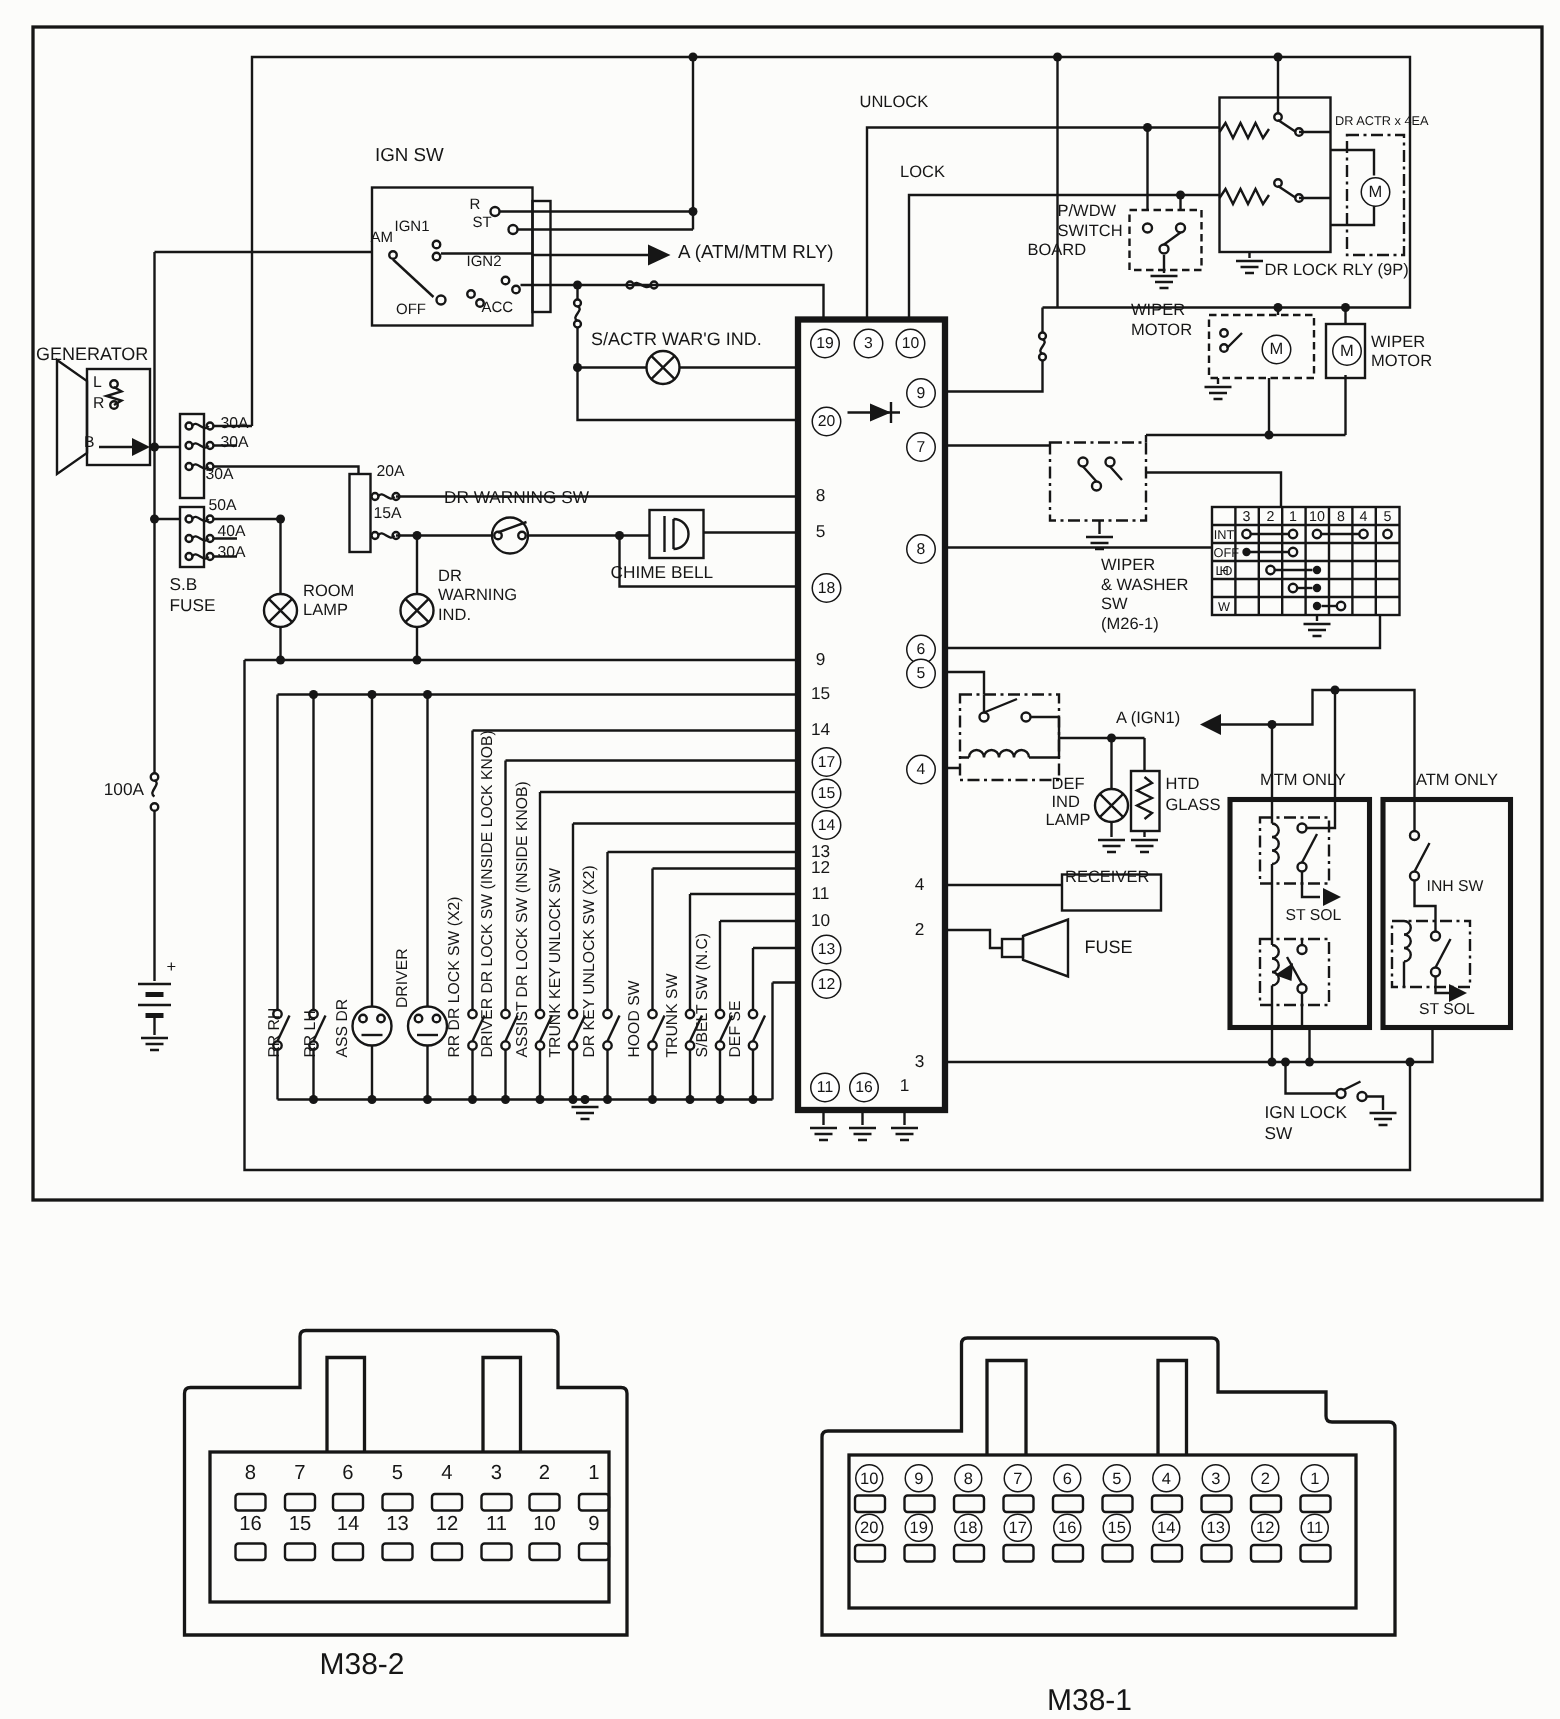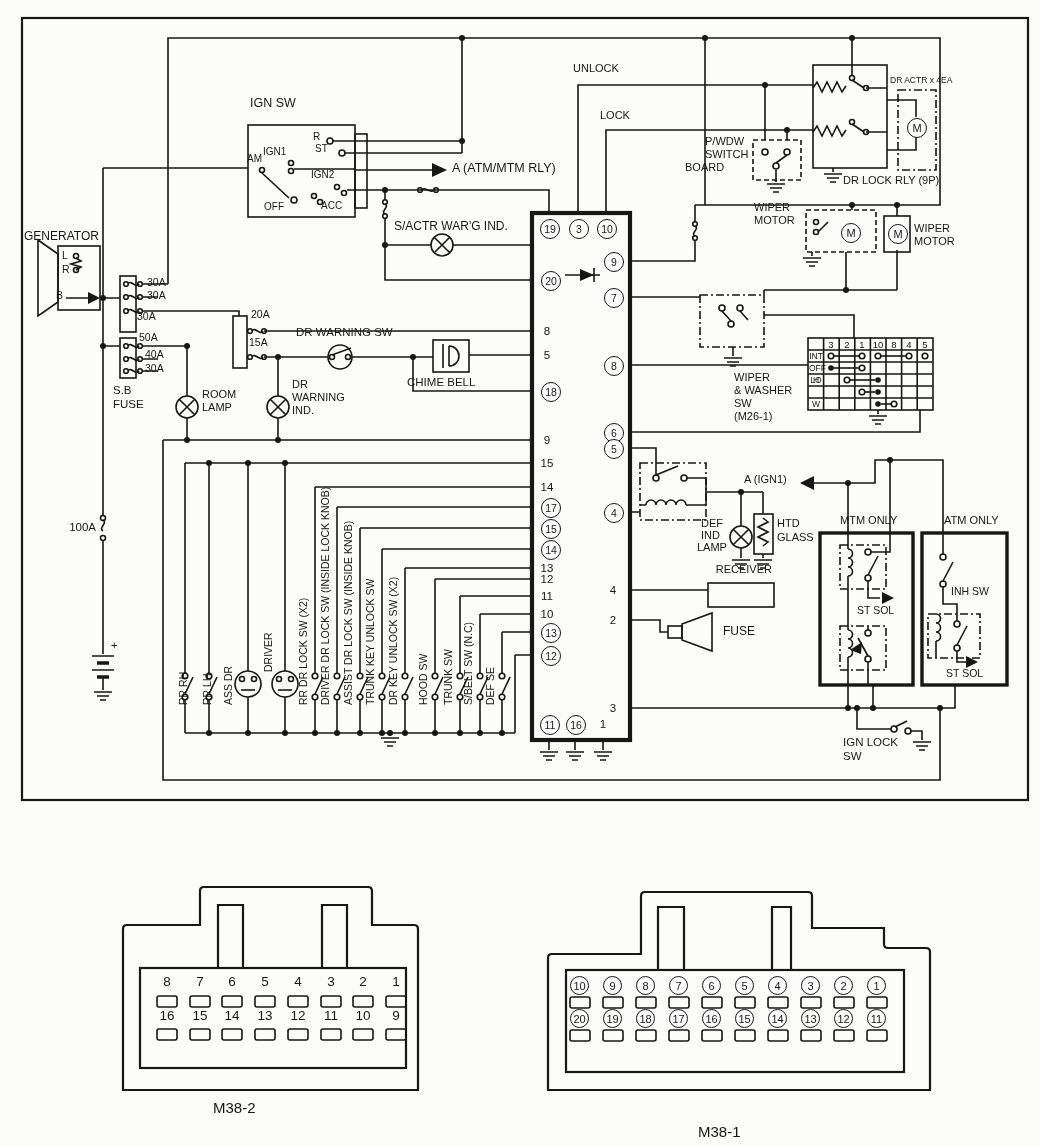--- a/index.html
+++ b/index.html
@@ -1,19 +1,19 @@
 <!DOCTYPE html>
 <html><head>
 <meta charset="utf-8">
 <style>
   html,body{margin:0;padding:0;background:#ffffff}
   .stage{position:relative;width:1040px;height:1146px;background:#fcfcfa;font-family:"Liberation Sans",sans-serif;color:#161616;overflow:hidden}
   svg{position:absolute;left:0;top:0}
   .lb{position:absolute;white-space:nowrap;line-height:1.08;font-size:12px}
-  .s9{font-size:8.5px}.s10{font-size:10px}.s105{font-size:10.5px}.s11{font-size:11px}.s115{font-size:11.5px}.s12{font-size:12px}.s125{font-size:12.5px}.s15{font-size:15px}
+  .s9{font-size:8.5px}.s10{font-size:10px}.s105{font-size:10.5px}.s11{font-size:11px}.s115{font-size:11.5px}.s12{font-size:12px}.s125{font-size:12.5px}.s15{font-size:20px}
   .pc{position:absolute;width:18px;height:18px;border:1.6px solid #161616;border-radius:50%;background:#fff;font-size:10.5px;display:flex;align-items:center;justify-content:center}
   .pp{position:absolute;width:16px;height:14px;font-size:11.5px;display:flex;align-items:center;justify-content:center}
   .cc{position:absolute;width:19px;height:19px;border:1.7px solid #161616;border-radius:50%;background:#fff;font-size:11px;display:flex;align-items:center;justify-content:center;box-sizing:border-box}
   .cn{position:absolute;width:24px;text-align:center;font-size:13.5px}
   .mc{position:absolute;width:18px;height:18px;border:1.7px solid #161616;border-radius:50%;background:#fff;font-size:11px;display:flex;align-items:center;justify-content:center}
   .vl{position:absolute;transform-origin:0 100%;transform:rotate(-90deg);font-size:10.5px;height:13px;line-height:13px;white-space:nowrap}
   .w{fill:none;stroke:#161616;stroke-width:1.6}
   .w2{fill:none;stroke:#161616;stroke-width:2.2}
   .bold{fill:none;stroke:#161616;stroke-width:4.2}
   .b3{fill:none;stroke:#161616;stroke-width:3.4}
@@ -447,21 +447,21 @@
 <span class="lb s9" style="left:809px;top:376px;width:14px;text-align:center">LO</span>
 <span class="lb s9" style="left:809px;top:400px;width:14px;text-align:center">W</span>
 
 <span class="lb s11" style="left:744px;top:474px">A (IGN1)</span>
 <span class="lb s11" style="left:701px;top:518px">DEF</span>
 <span class="lb s11" style="left:701px;top:530px">IND</span>
 <span class="lb s11" style="left:697px;top:542px">LAMP</span>
 <span class="lb s11" style="left:777px;top:518px">HTD</span>
 <span class="lb s11" style="left:777px;top:532px">GLASS</span>
 
-<span class="lb s11" style="left:710px;top:564px;width:62px;text-align:right">RECEIVER</span>
+<span class="lb s11" style="left:710px;top:580px;width:62px;text-align:left">RECEIVER</span>
 <span class="lb s12" style="left:723px;top:625px">FUSE</span>
 
 <span class="lb s11" style="left:840px;top:515px">MTM ONLY</span>
 <span class="lb s11" style="left:944px;top:515px">ATM ONLY</span>
 <span class="lb s105" style="left:857px;top:605px;background:#fcfcfa">ST SOL</span>
 <span class="lb s105" style="left:946px;top:668px;background:#fcfcfa">ST SOL</span>
 <span class="lb s105" style="left:951px;top:586px">INH SW</span>
 <span class="lb s115" style="left:843px;top:736px">IGN LOCK</span>
 <span class="lb s115" style="left:843px;top:750px">SW</span>
 

